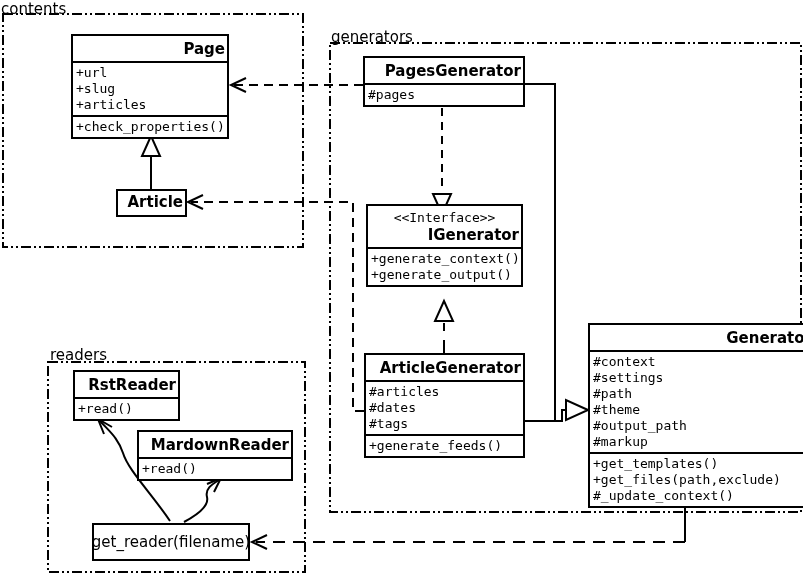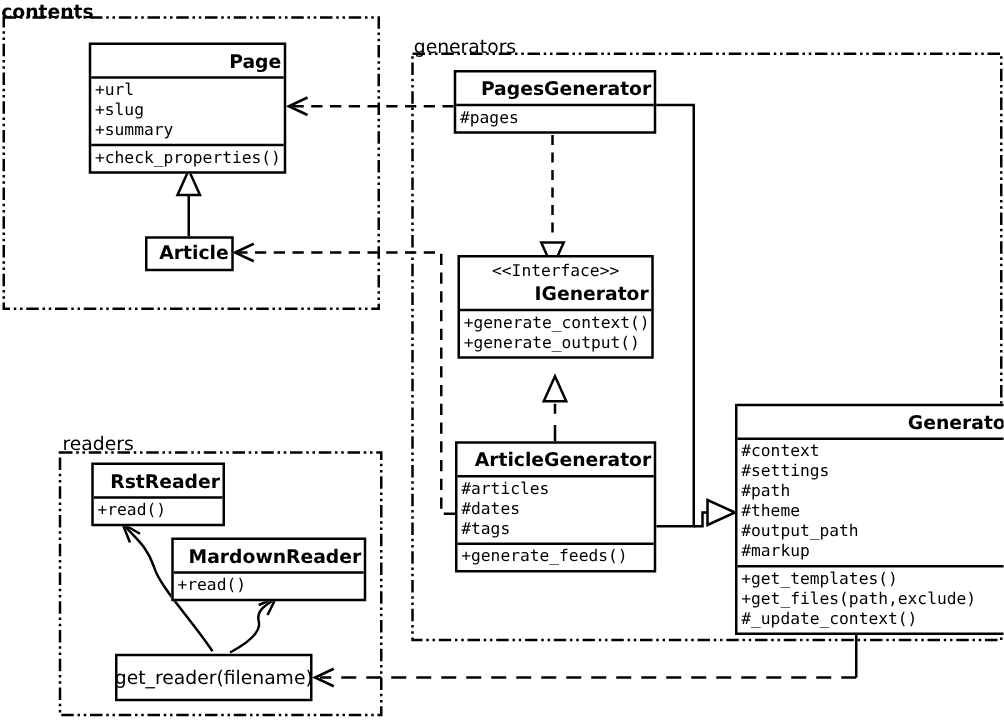--- a/index.html
+++ b/index.html
@@ -50,30 +50,30 @@
     <path d="M 685,542 H 256" fill="none" stroke="#000" stroke-width="2" stroke-dasharray="12 8"></path>
     <polyline points="267,535 252,542 267,549" fill="none" stroke="#000" stroke-width="2"></polyline>
 
     <path d="M 170,521 C 152,494 128,470 123,453 C 118,438 110,432 100,421" fill="none" stroke="#000" stroke-width="2"></path>
     <polyline points="104,434 98,419 112,427" fill="none" stroke="#000" stroke-width="2"></polyline>
 
     <path d="M 184,522 C 199,514 209,505 207,497 C 205,489 211,485 219,480" fill="none" stroke="#000" stroke-width="2"></path>
     <polyline points="214,492 221,478 207,484" fill="none" stroke="#000" stroke-width="2"></polyline>
   </svg>
 
-  <div class="pkg-label" style="left:1px;top:0px;font-weight:bold;">contents</div>
+  <div class="pkg-label" style="left:1px;top:0px;">contents</div>
   <div class="pkg-label" style="left:331px;top:28px;">generators</div>
   <div class="pkg-label" style="left:50px;top:346px;">readers</div>
 
   <div class="cls" style="left:71px;top:34px;width:158px;">
     <div class="title">Page</div>
     <div class="sec">
       <div class="row">+url</div>
       <div class="row">+slug</div>
-      <div class="row">+summary</div>
+      <div class="row">+articles</div>
     </div>
     <div class="sec">
       <div class="row">+check_properties()</div>
     </div>
   </div>
 
   <div class="cls" style="left:116px;top:189px;width:71px;height:28px;">
     <div class="title" style="padding-top:1px;">Article</div>
   </div>
 

